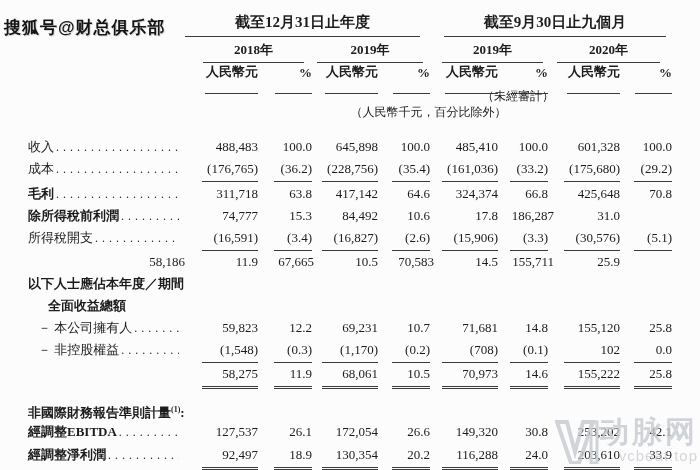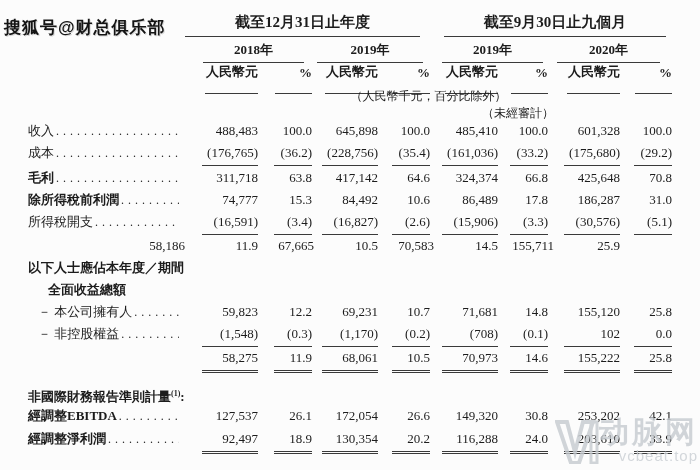--- a/index.html
+++ b/index.html
@@ -64,21 +64,21 @@
   .yhead.y4 { margin-left:9px;  margin-right:12px; }
   .uhead { text-align:right; font-weight:bold; font-size:13px; }
   .uhead .u { display:inline-block; border-bottom:1px solid #3a3a3a; padding-bottom:12px; text-align:right; }
   .uhead.cur .u { min-width:53px; }
   .uhead.pct .u { min-width:37px; }
 
   .note { font-size:12px; text-align:center; }
   .note2 { padding-right:66px; }
 
   
-  .rows { }
+  .rows { margin-top:16px; }
   .row {
     display:grid;
     grid-template-columns:157px 73px 54px 66px 52px 68px 50px 72px 52px;
     height:22px; line-height:20px; align-items:baseline;
     font-size:13px;
   }
   .label { display:flex; align-items:baseline; white-space:nowrap; overflow:visible; }
   .lbl { white-space:nowrap; }
   .row.bold .lbl { font-weight:bold; }
   .row.ind1 .lbl { padding-left:10px; }
@@ -122,29 +122,29 @@
       <div class="uhead cur"><span class="u">人民幣元</span></div>
       <div class="uhead pct"><span class="u">%</span></div>
       <div class="uhead cur"><span class="u">人民幣元</span></div>
       <div class="uhead pct"><span class="u">%</span></div>
       <div class="uhead cur"><span class="u">人民幣元</span></div>
       <div class="uhead pct"><span class="u">%</span></div>
       <div class="uhead cur"><span class="u">人民幣元</span></div>
       <div class="uhead pct"><span class="u">%</span></div>
     </div>
 
+    <div class="grow g-note2">
+      <div></div>
+      <div></div>
+      <div class="note note2">（未經審計）</div>
+    </div>
+
     <div class="grow g-note1">
       <div></div>
       <div class="note">（人民幣千元，百分比除外）</div>
-    </div>
-
-    <div class="grow g-note2">
-      <div></div>
-      <div></div>
-      <div class="note note2">（未經審計）</div>
     </div>
 
     <div class="rows" id="rows">
         <div class="row">
       <div class="cell label">
             <span class="lbl">收入</span>
             <span class="dots"></span>
           </div>
       <div class="cell num cur"><span class="u">488,483</span></div>
       <div class="cell num pct"><span class="u">100.0</span></div>
@@ -185,21 +185,20 @@
     </div>
         <div class="row bold">
       <div class="cell label">
             <span class="lbl">除所得稅前利潤</span>
             <span class="dots"></span>
           </div>
       <div class="cell num cur"><span class="u">74,777</span></div>
       <div class="cell num pct"><span class="u">15.3</span></div>
       <div class="cell num cur"><span class="u">84,492</span></div>
       <div class="cell num pct"><span class="u">10.6</span></div>
-      <div class="cell num cur"><span class="u">86,489</span></div>
       <div class="cell num pct"><span class="u">17.8</span></div>
       <div class="cell num cur"><span class="u">186,287</span></div>
       <div class="cell num pct"><span class="u">31.0</span></div>
     </div>
         <div class="row rule-single">
       <div class="cell label">
             <span class="lbl">所得稅開支</span>
             <span class="dots"></span>
           </div>
       <div class="cell num cur"><span class="u">(16,591)</span></div>

